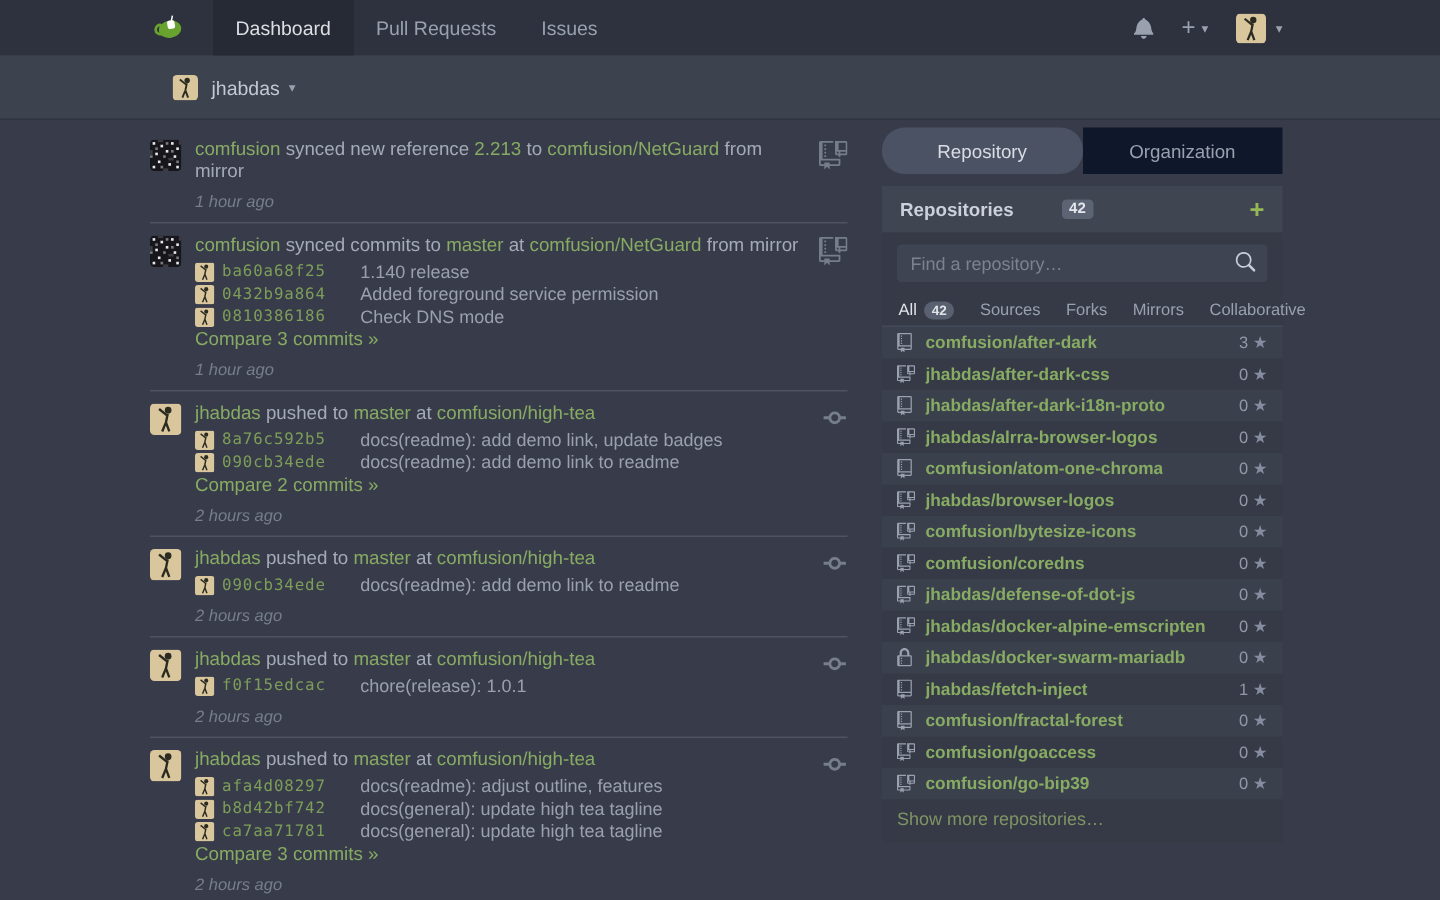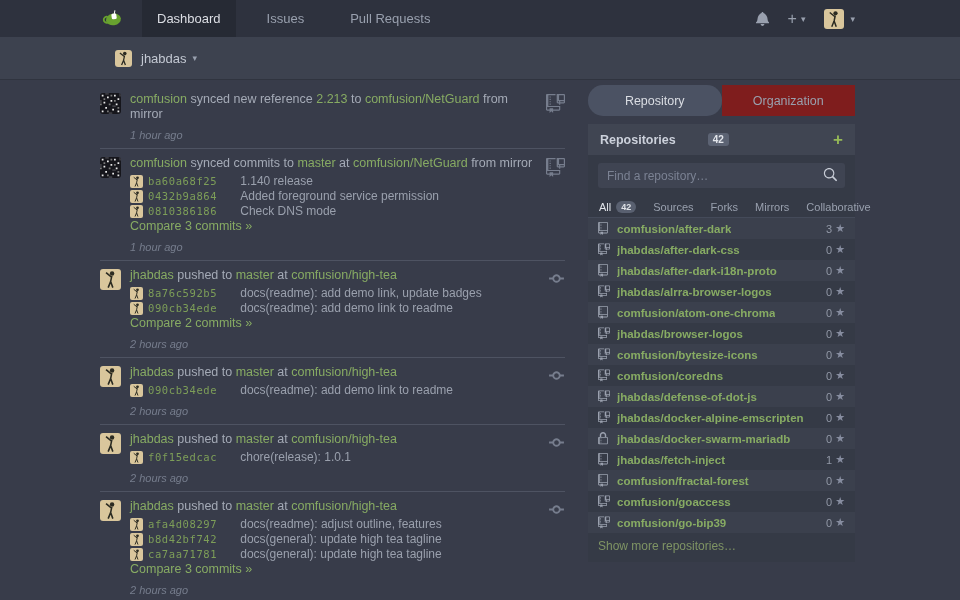--- a/index.html
+++ b/index.html
@@ -3,21 +3,21 @@
 <meta charset="utf-8">
 <style>
   * { margin:0; padding:0; box-sizing:border-box; }
   html,body { width:960px; height:600px; overflow:hidden; }
   body { background:#383c4a; font-family:"Liberation Sans",sans-serif; font-size:13px; color:#9fa5b2; }
   a { text-decoration:none; cursor:pointer; }
 
   
   .navbar { height:37px; background:#2e323e; display:flex; align-items:stretch; padding:0 105px 0 100px; }
   .logo { align-self:center; width:26px; height:24px; margin-right:16px; display:flex; align-items:center; }
-  .nav-menu { display:flex; align-items:stretch;gap:16px; }
+  .nav-menu { display:flex; align-items:stretch; }
   .nav-item { display:flex; align-items:center; padding:0 15px; color:#99a0ae; font-size:13px; cursor:pointer; }
   .nav-item.active { background:#262a34; color:#dcdee4; }
   .nav-right { margin-left:auto; display:flex; align-items:center; gap:19px; }
   .icon-btn { color:#99a0ae; display:flex; align-items:center; cursor:pointer; }
   .plus-group { display:flex; align-items:center; gap:4px; color:#99a0ae; cursor:pointer; }
   .plus-glyph { font-size:16px; line-height:14px; }
   .caret { font-size:9px; color:#99a0ae; }
   .nav-avatar { width:20px; height:20px; border-radius:3px; overflow:hidden; }
   .avatar-group { display:flex; align-items:center; gap:6px; cursor:pointer; }
 
@@ -41,21 +41,21 @@
   .commit-line { display:flex; align-items:center; line-height:15px; font-size:12px; color:#9aa0ad; white-space:nowrap; overflow:hidden; }
   .mini-avatar { width:13px; height:13px; border-radius:2px; overflow:hidden; margin-right:5px; flex:none; }
   .hash { font-family:"DejaVu Sans Mono",monospace; font-size:10.5px; color:#7d9e58; letter-spacing:0.6px; margin-right:23px; }
   .compare { display:block; line-height:15px; font-size:12.5px; color:#87ab63; }
   .feed-time { margin-top:7px; font-size:11px; line-height:12px; font-style:italic; color:#767d8d; }
   .feed-type-icon { width:24px; flex:none; display:flex; justify-content:flex-end; padding-top:2px; color:#767d8d; }
   .av-noise, .av-person { width:100%; height:100%; display:block; }
 
   
   .side-tabs { display:flex; height:31px; margin-bottom:8px; }
-  .side-tab { flex:1; display:flex; align-items:center; justify-content:center; font-size:12.5px; color:#99a0ae; background:#7f1d1d; cursor:pointer; }
+  .side-tab { flex:1; display:flex; align-items:center; justify-content:center; font-size:12.5px; color:#99a0ae; background:#0f172a; cursor:pointer; }
   .side-tab.active { background:#4b5263; color:#dadde3;border-radius:15px; }
 
   .repo-header { height:31px; background:#404552; display:flex; align-items:center; padding:0 12px;gap:24px; }
   .repo-header-title { color:#ccd1db; font-size:12.5px; font-weight:700; }
   .count-badge { background:#5c6373; color:#e3e6eb; font-size:10px; font-weight:700; padding:1px 5px; border-radius:3px; margin-left:8px; }
   .add-btn { margin-left:auto; color:#95b857; font-size:17px; font-weight:700; line-height:16px; cursor:pointer; }
 
   .search-wrap { background:#353a46; padding:8px 10px; }
   .search-box { position:relative; }
   .search-box input { width:100%; height:25px; background:#3f4452; border:none; border-radius:3px; padding:0 28px 0 9px; color:#c7ccd6; font-size:12px; font-family:"Liberation Sans",sans-serif; outline:none; }
@@ -86,23 +86,23 @@
     <svg viewBox="0 0 24 24" width="24" height="22">
       <ellipse cx="13.5" cy="12.5" rx="8.2" ry="6.3" fill="#68a22f" transform="rotate(-9 13.5 12.5)"></ellipse>
       <path d="M7.2 9.6 a3.3 3.3 0 1 0 .4 6.2" stroke="#68a22f" stroke-width="2" fill="none"></path>
       <rect x="11.5" y="6.2" width="5.4" height="6" rx="1.4" fill="#ffffff" transform="rotate(-9 14 9)"></rect>
       <line x1="15.2" y1="2.6" x2="14.4" y2="6.8" stroke="#ffffff" stroke-width="1.1"></line>
     </svg>
   </span>
   <div class="nav-menu">
   <div class="nav-item active">Dashboard</div>
 
+  <div class="nav-item">Pull Requests</div>
+
   <div class="nav-item">Issues</div>
-
-  <div class="nav-item">Pull Requests</div>
 
 </div>
   <div class="nav-right">
     <span class="icon-btn">
       <svg viewBox="0 0 14 16" width="13" height="15" fill="currentColor">
           <path d="M14 12v1H0v-1l.73-.58c.77-.77.81-2.55 1.19-4.42C2.69 3.23 6 2 6 2c0-.55.45-1 1-1s1 .45 1 1c0 0 3.39 1.23 4.16 5 .38 1.88.42 3.66 1.19 4.42l.66.58H14zm-7 4c1.11 0 2-.89 2-2H5c0 1.11.89 2 2 2z"></path>
         </svg>
     </span>
     <span class="plus-group">
       <span class="plus-glyph">+</span>

